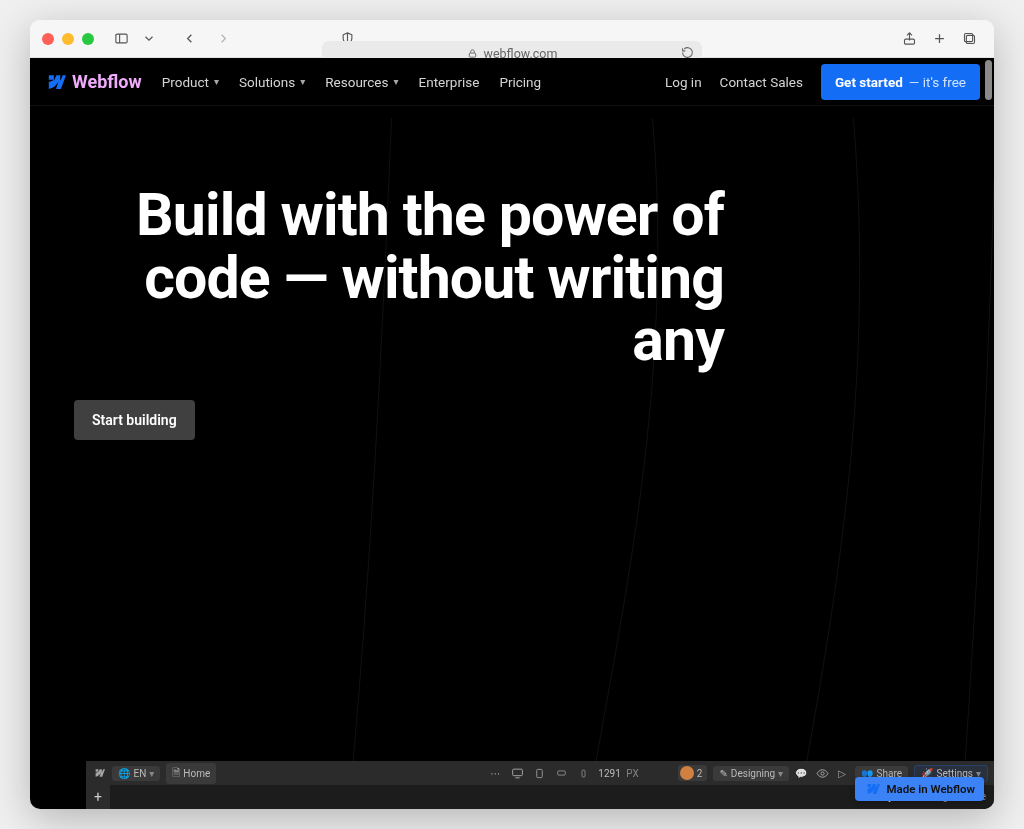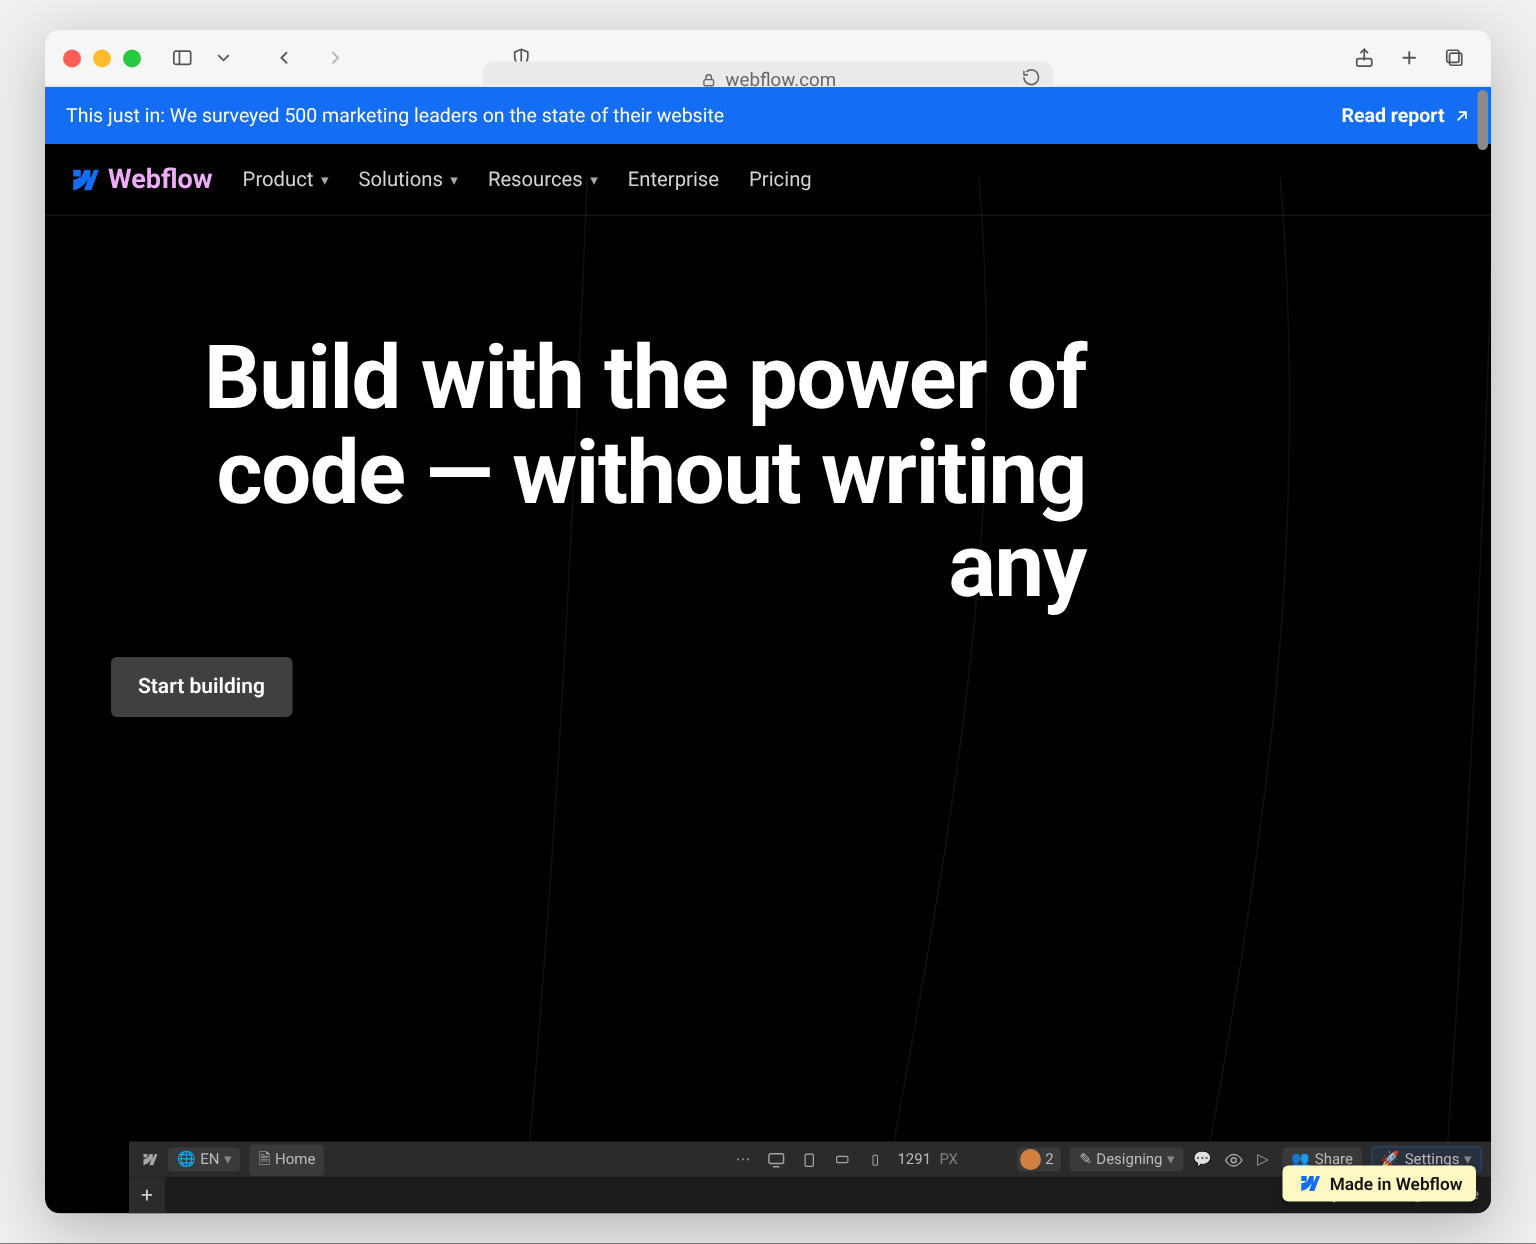--- a/index.html
+++ b/index.html
@@ -221,21 +221,21 @@
     padding-top:4px;
   }
   .side-tabs span { padding:2px 8px; }
   .side-tabs span.active { color:#fff; }
 
   
   .miw-badge {
     position:absolute;
     right:10px;
     bottom:8px;
-    background:#fef9c3;
+    background:#3b82f6;
     color:#111;
     border-radius:4px;
     padding:5px 9px;
     font-size:11.5px;
     font-weight:600;
     display:flex; align-items:center; gap:6px;
     box-shadow:0 2px 6px rgba(0,0,0,0.3);
   }
 
   
@@ -329,30 +329,20 @@
 
   <div class="viewport">
 
     <svg class="bg-lines" viewBox="0 0 960 720" preserveAspectRatio="none">
       <path d="M360 60 C 350 300, 340 500, 320 720"></path>
       <path d="M620 60 C 640 300, 600 500, 560 720"></path>
       <path d="M820 60 C 840 300, 810 500, 770 720"></path>
       <path d="M960 120 C 955 300, 945 500, 930 720"></path>
     </svg>
 
-    <div class="announcement">
-      <span>This just in: We surveyed 500 marketing leaders on the state of their website</span>
-      <a href="#">
-        <span>Read report</span>
-        <svg width="11" height="11" viewBox="0 0 24 24" fill="none" stroke="currentColor" stroke-width="2.5">
-            <line x1="6" y1="18" x2="18" y2="6"></line>
-            <polyline points="8 6 18 6 18 16"></polyline>
-          </svg>
-      </a>
-    </div>
 
     <div class="site-nav">
       <div class="logo">
         <svg width="22" height="14" viewBox="0 0 32 20">
             <path fill="#146ef5" d="M32 0l-7.5 20h-7L21 9.5h-.2C18 15 13.5 18.6 7 20V9.6s4.2-.2 6.6-3H7V0h7.3v8.1h.2L18 0h5.6v8h.2L27.3 0H32z"></path>
           </svg>
         <span>Webflow</span>
       </div>
 
       <div class="nav-item">
@@ -367,20 +357,32 @@
         <span>Resources</span>
         <span class="chev">▾</span>
       </div>
       <div class="nav-item">
         <span>Enterprise</span>
       </div>
       <div class="nav-item">
         <span>Pricing</span>
       </div>
 
+      <div class="nav-right">
+        <div class="nav-item">
+          <span>Log in</span>
+        </div>
+        <div class="nav-item">
+          <span>Contact Sales</span>
+        </div>
+        <div class="cta-btn">
+          <span style="font-weight:700">Get started</span>
+          <span class="sub">— it's free</span>
+        </div>
+      </div>
     </div>
 
     <div class="hero">
       <h1>Build with the power of code — without writing any</h1>
       <div class="primary-btn">
         <span>Start building</span>
       </div>
     </div>
 
     <div class="designer-bar-wrap">

